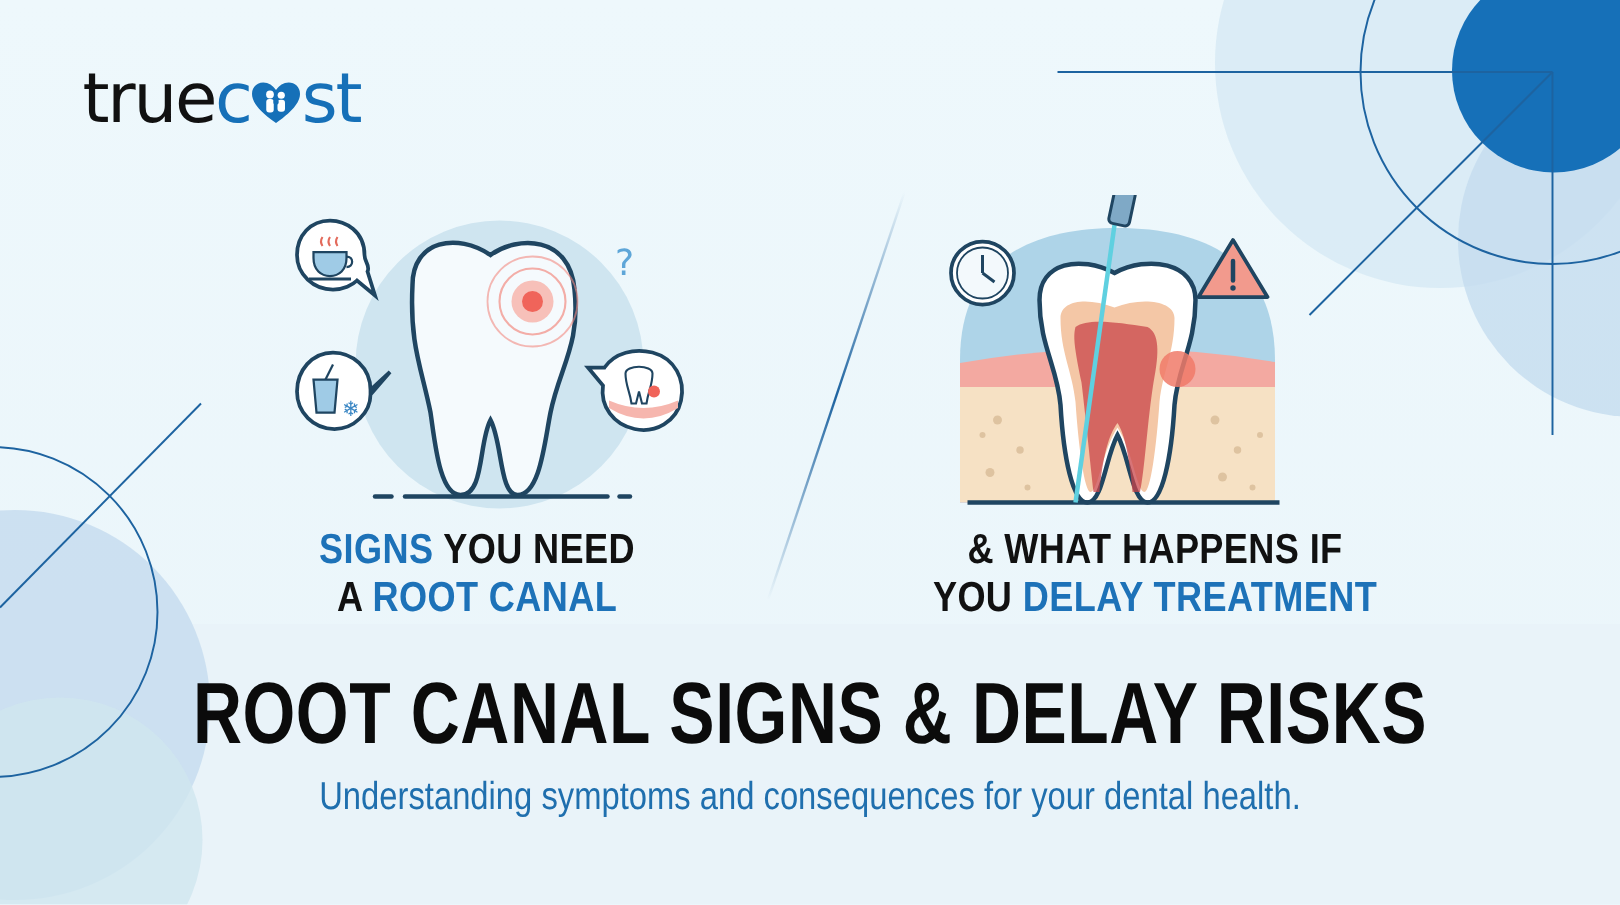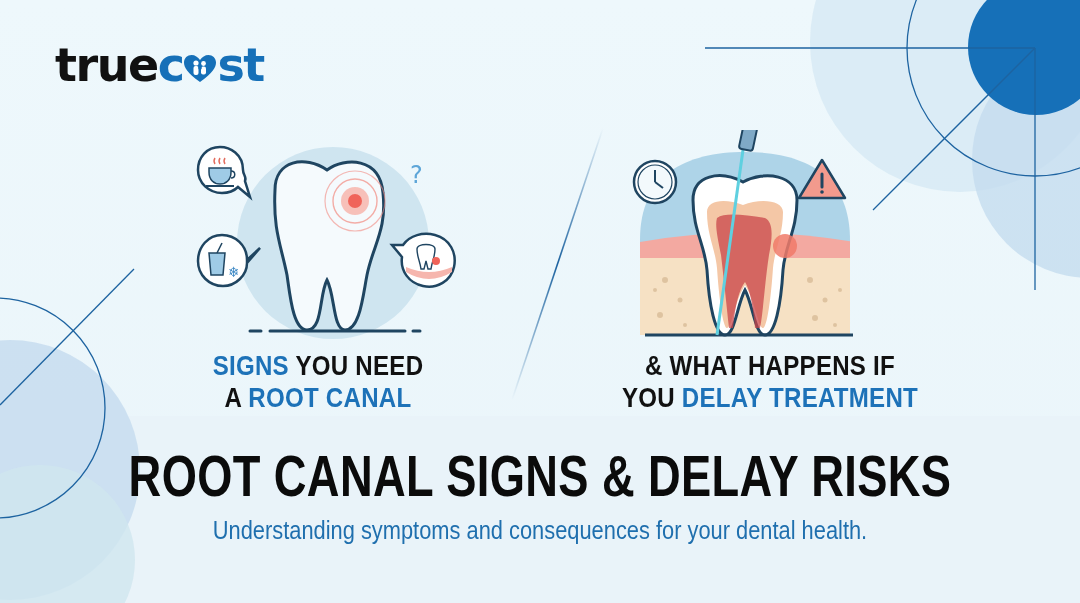--- a/index.html
+++ b/index.html
@@ -1,20 +1,20 @@
 <!DOCTYPE html>
 <html><head>
 <meta charset="utf-8">
 <style>
   html, body { margin:0; padding:0; }
   body { width:1080px; height:603px; overflow:hidden; background:#eef7fb; position:relative; font-family:"Liberation Sans", sans-serif; }
   .canvas { position:absolute; left:0; top:0; width:1080px; height:603px; overflow:hidden; background:linear-gradient(180deg,#eef8fc 0%,#eaf5fa 100%); }
   .bg-svg { position:absolute; left:0; top:0; }
   .logo { position:absolute; left:55px; top:40px; }
-  .logo-word { font-family:"DejaVu Sans", sans-serif; font-weight:bold; font-size:46px; letter-spacing:-1.5px; line-height:50px; white-space:nowrap; }
+  .logo-word { font-family:"DejaVu Sans", sans-serif; font-weight:normal; font-size:46px; letter-spacing:-1.5px; line-height:50px; white-space:nowrap; }
   .logo-true { color:#111; }
   .logo-cost { color:#1670b8; }
   .logo-sub { font-family:"DejaVu Sans", sans-serif; font-size:17px; color:#1a1a1a; margin-left:37px; margin-top:-2px; letter-spacing:-0.3px; }
   .heart-o { display:inline-block; width:34px; height:30px; vertical-align:-3px; }
   .illus { position:absolute; }
   .headline { position:absolute; font-family:"Liberation Sans", sans-serif; font-weight:bold; font-size:28px; line-height:32px; text-align:center; transform:scaleX(0.86); transform-origin:center; letter-spacing:0.3px; }
   .headline .blue { color:#1d72b8; }
   .headline .black { color:#111; }
   .main-title { position:absolute; left:0; width:1080px; top:446px; text-align:center; font-family:"Liberation Sans", sans-serif; font-weight:bold; font-size:58px; line-height:60px; color:#0b0b0b; transform:scaleX(0.78); transform-origin:center; letter-spacing:0.5px; }
   .subtitle { position:absolute; left:0; width:1080px; top:515px; text-align:center; font-family:"Liberation Sans", sans-serif; font-size:26px; color:#1f6fae; transform:scaleX(0.84); transform-origin:center; }

